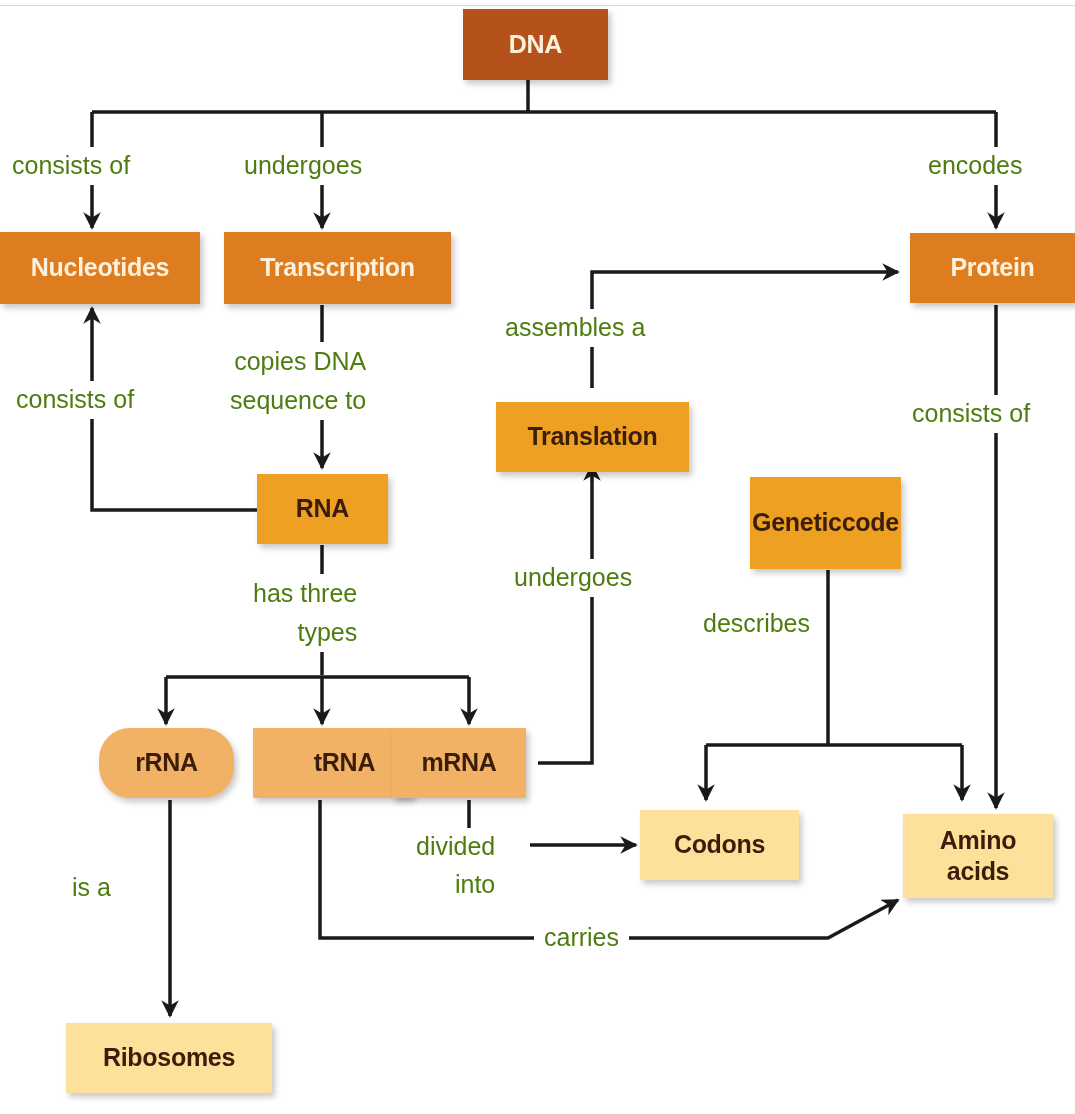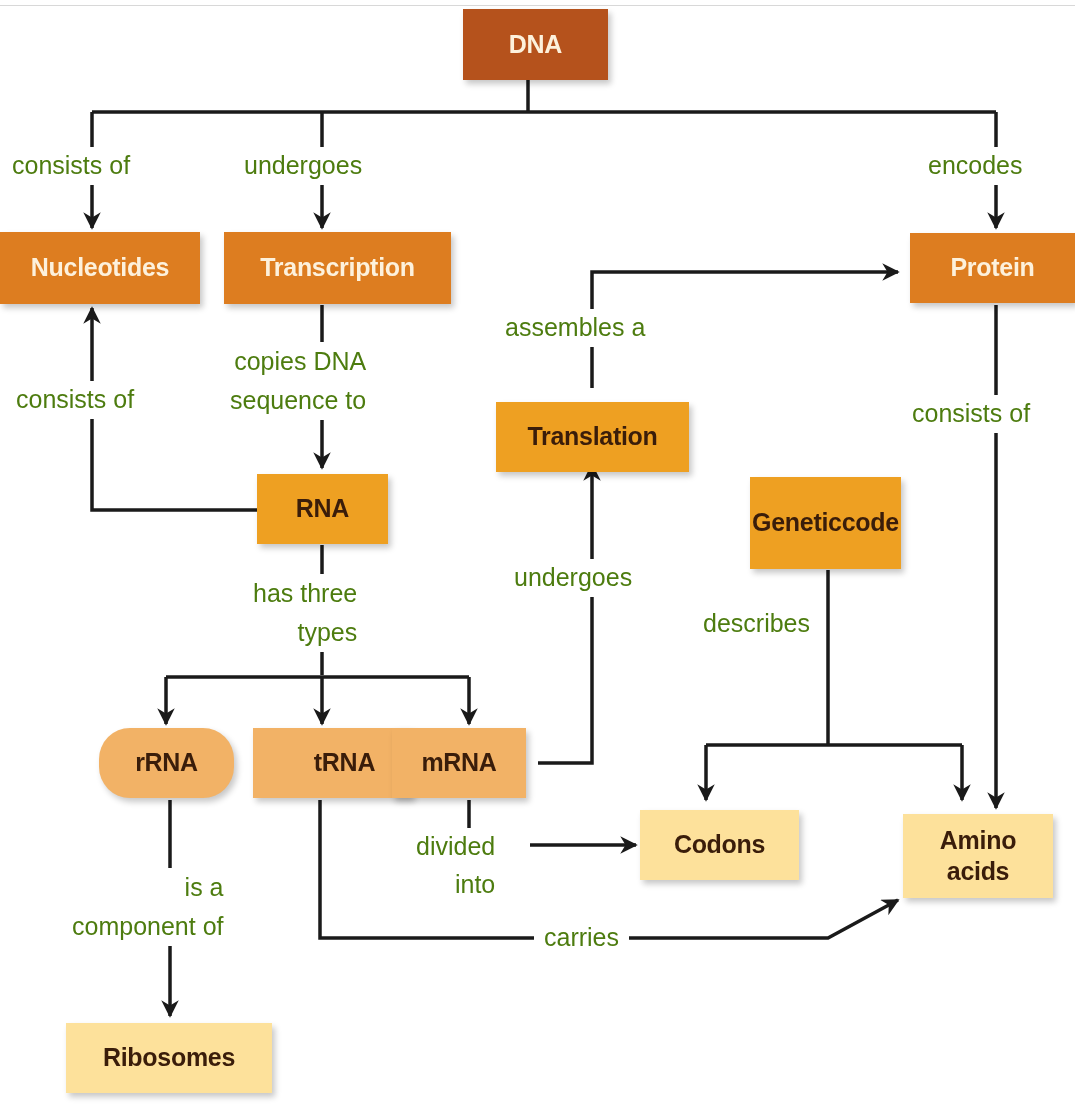--- a/index.html
+++ b/index.html
@@ -84,21 +84,20 @@
 <div class="lbl" style="left:514px; top:559px;">undergoes</div>
 <div class="lbl" style="left:703px; top:605px; line-height:1.5;">
   <div>describes</div>
 </div>
 <div class="lbl" style="left:416px; top:828px; line-height:1.5;">
   <div>divided</div>
   <div>into</div>
 </div>
 <div class="lbl" style="left:72px; top:868px; line-height:1.55;">
   <div>is a</div>
-  <div>component of</div>
 </div>
 <div class="lbl" style="left:534px; top:919px; padding:0 10px;">carries</div>
 
 <div class="node n-dark" style="left:463px; top:9px; width:145px; height:71px;">
   <span>DNA</span>
 </div>
 <div class="node n-orange" style="left:0px; top:232px; width:200px; height:72px;">
   <span>Nucleotides</span>
 </div>
 <div class="node n-orange" style="left:224px; top:232px; width:227px; height:72px;">

